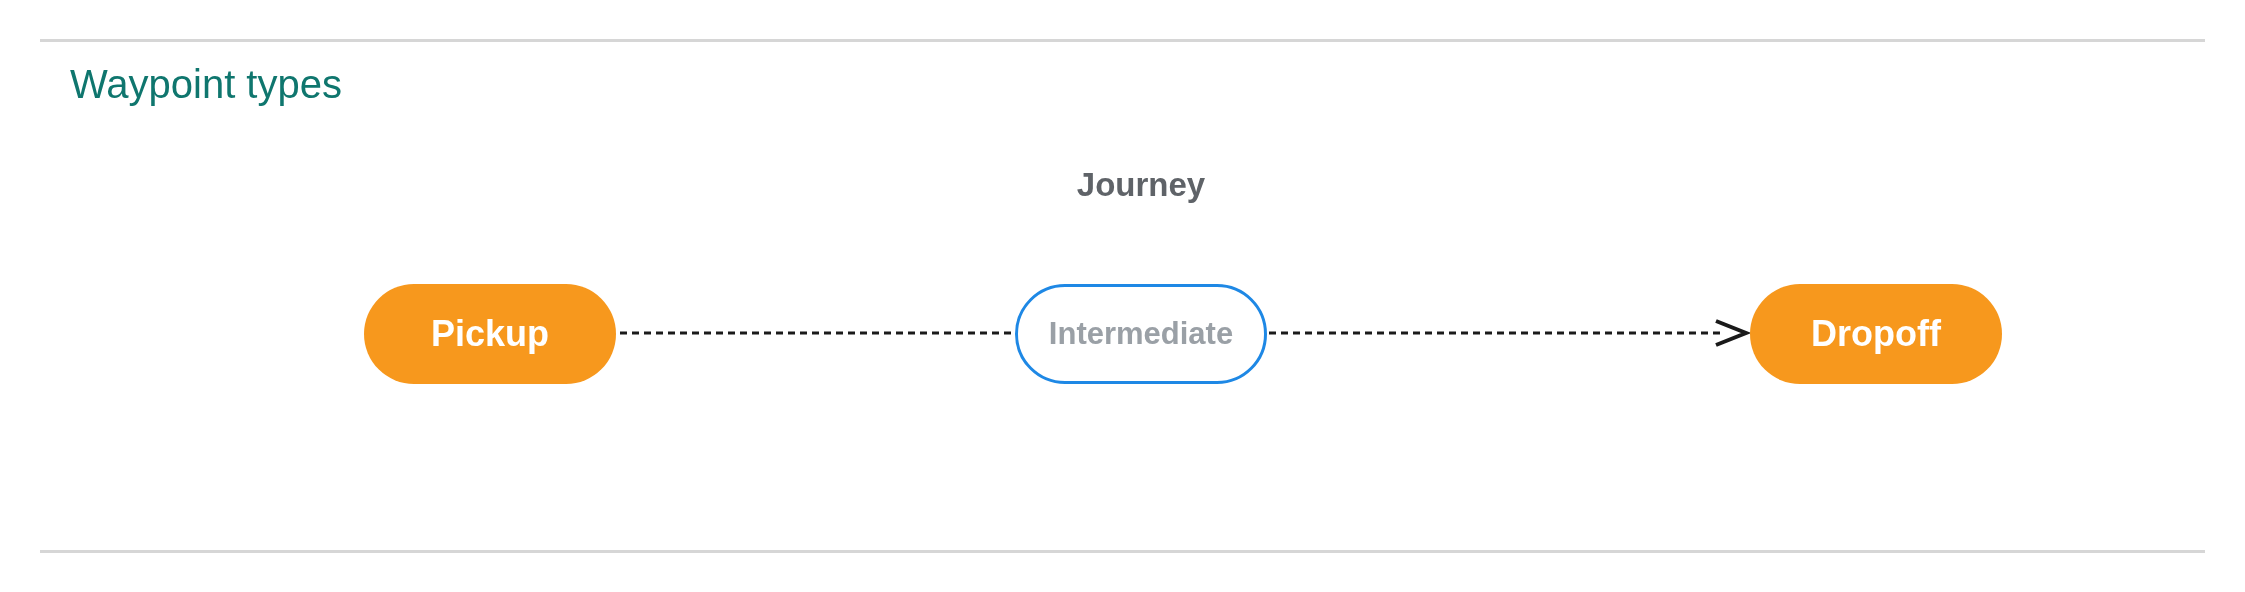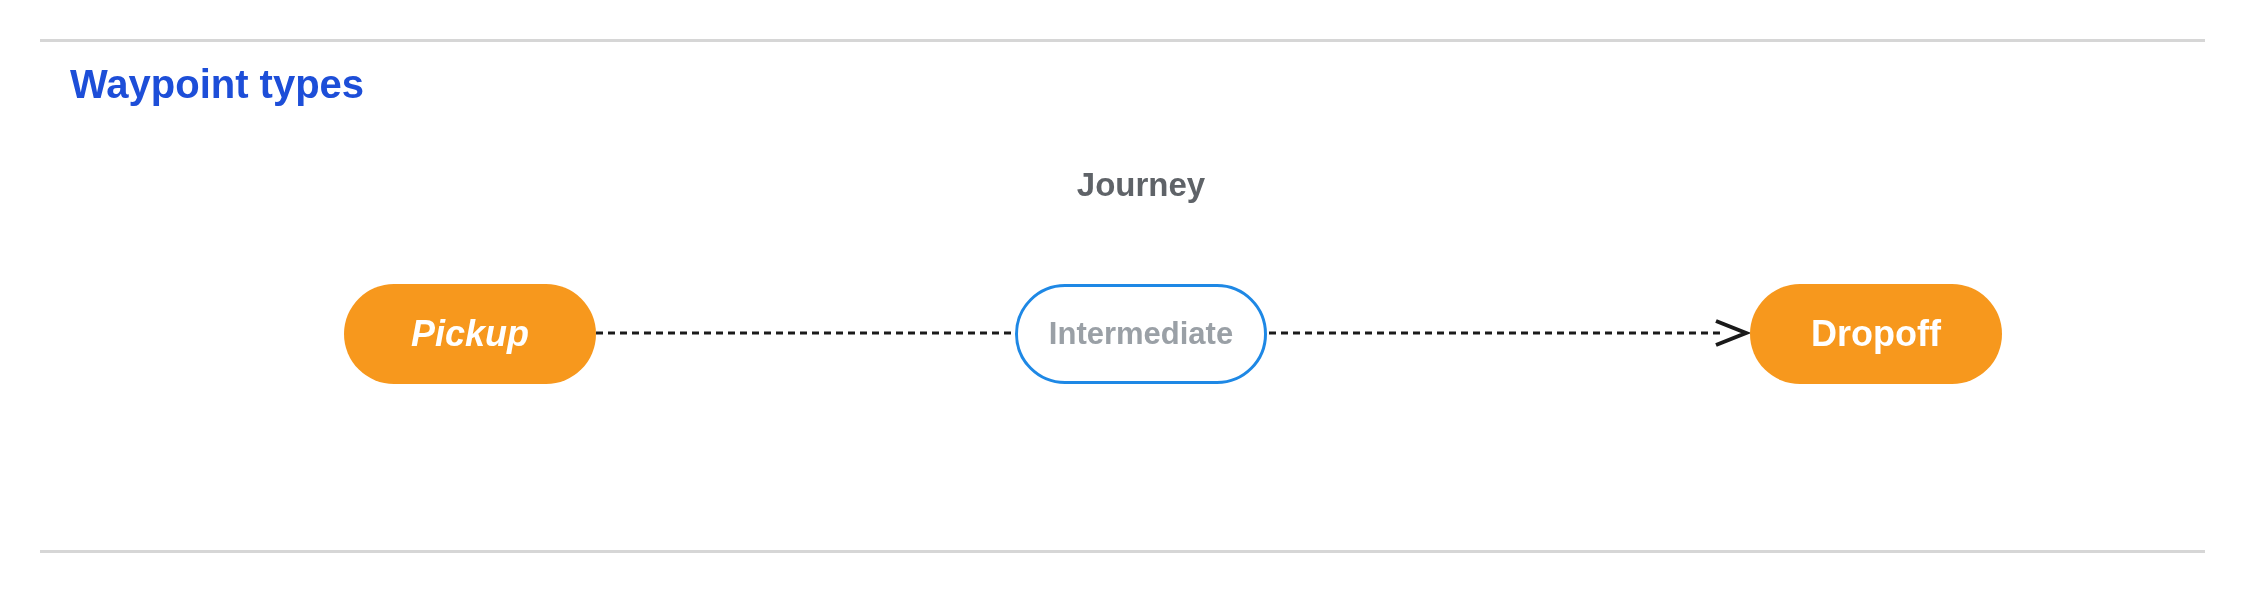--- a/index.html
+++ b/index.html
@@ -16,22 +16,22 @@
   .divider {
     position: absolute;
     left: 40px; width: 2165px; height: 3px;
     background: #d6d6d6;
   }
   .divider.top { top: 39px; }
   .divider.bottom { top: 550px; }
   .page-title {
     position: absolute;
     left: 70px; top: 62px;
-    font-size: 40px; font-weight: 700;
-    color: #1d4ed8;
+    font-size: 40px; font-weight: 400;
+    color: #0f766e;
     letter-spacing: 0px;
   }
   .journey-label {
     position: absolute;
     left: 1016px; top: 166px; width: 250px;
     text-align: center;
     font-size: 33px; font-weight: 700;
     color: #5f6368;
   }
   .connector-svg {
@@ -49,21 +49,21 @@
     background: #f7981d;
     color: #ffffff;
     font-size: 36px; font-weight: 700;
   }
   .node.outlined {
     background: #ffffff;
     border: 3px solid #1e88e5;
     color: #9aa0a6;
     font-size: 31px; font-weight: 700;
   }
-  .node-pickup { left: 344px; font-style: italic; }
+  .node-pickup { left: 364px; }
   .node-intermediate { left: 1015px; }
   .node-dropoff { left: 1750px; }
 </style>
 </head>
 <body>
 
 <div class="canvas">
 
   <div class="divider top"></div>
 

